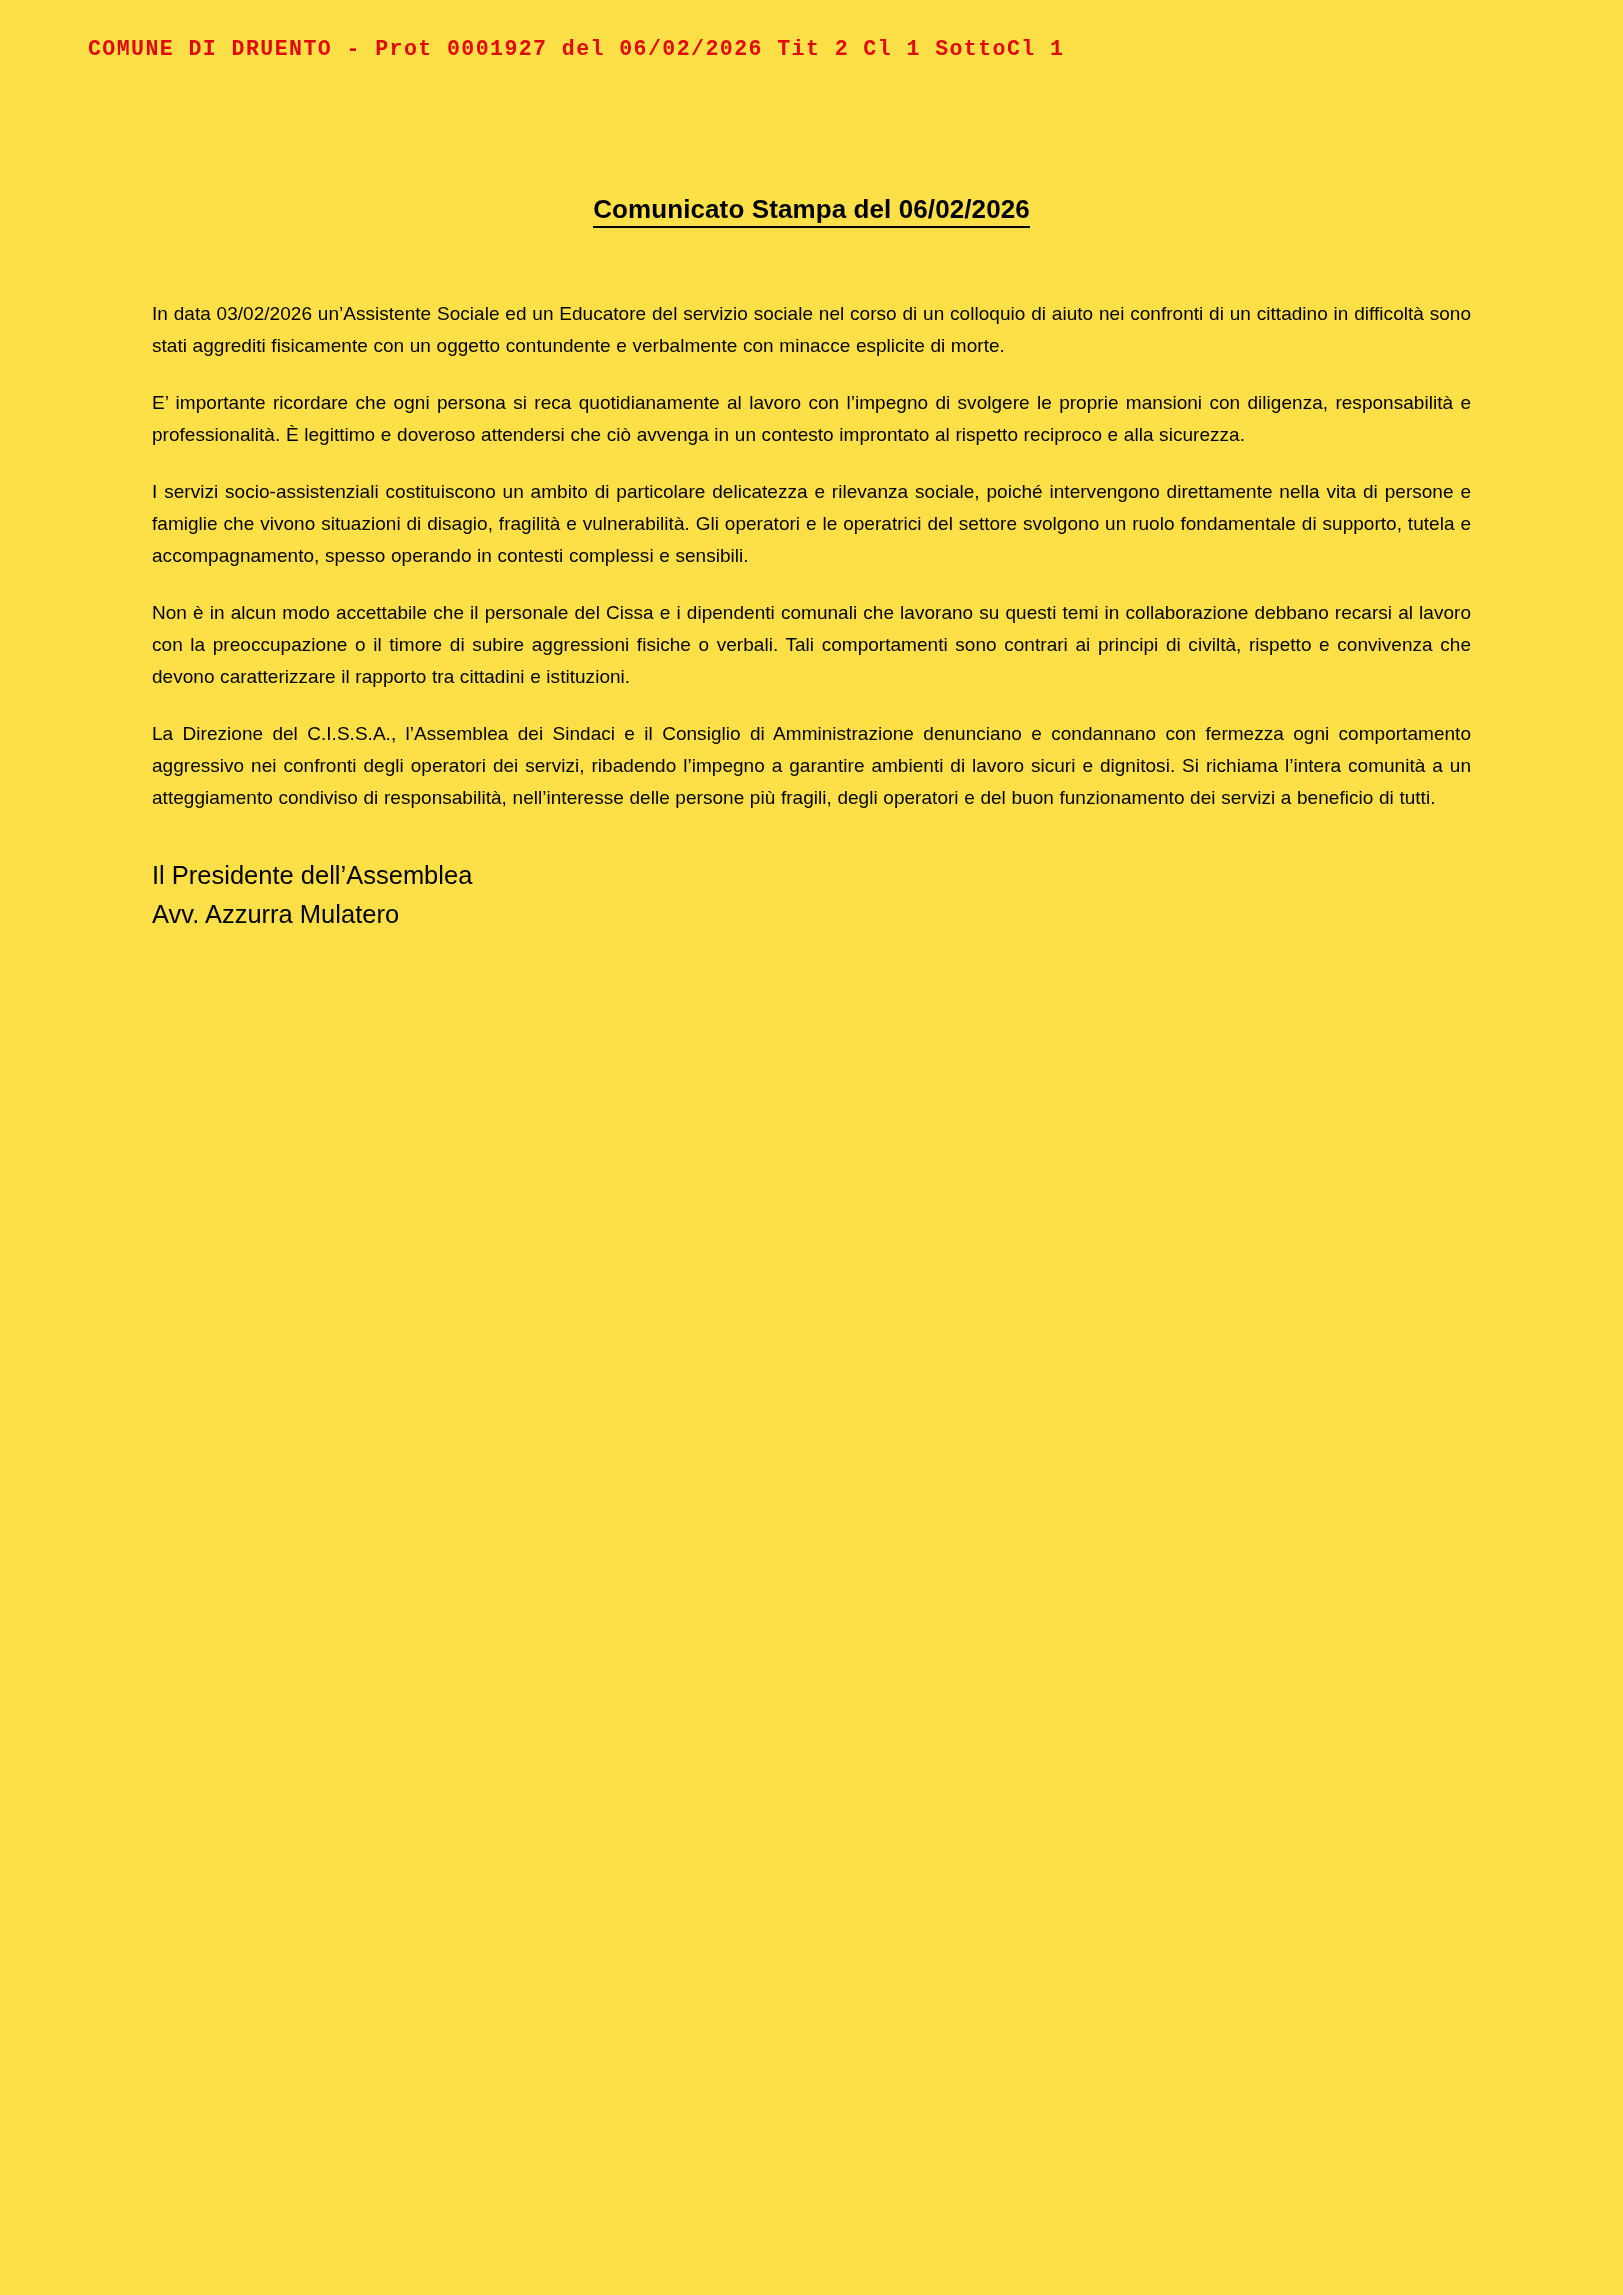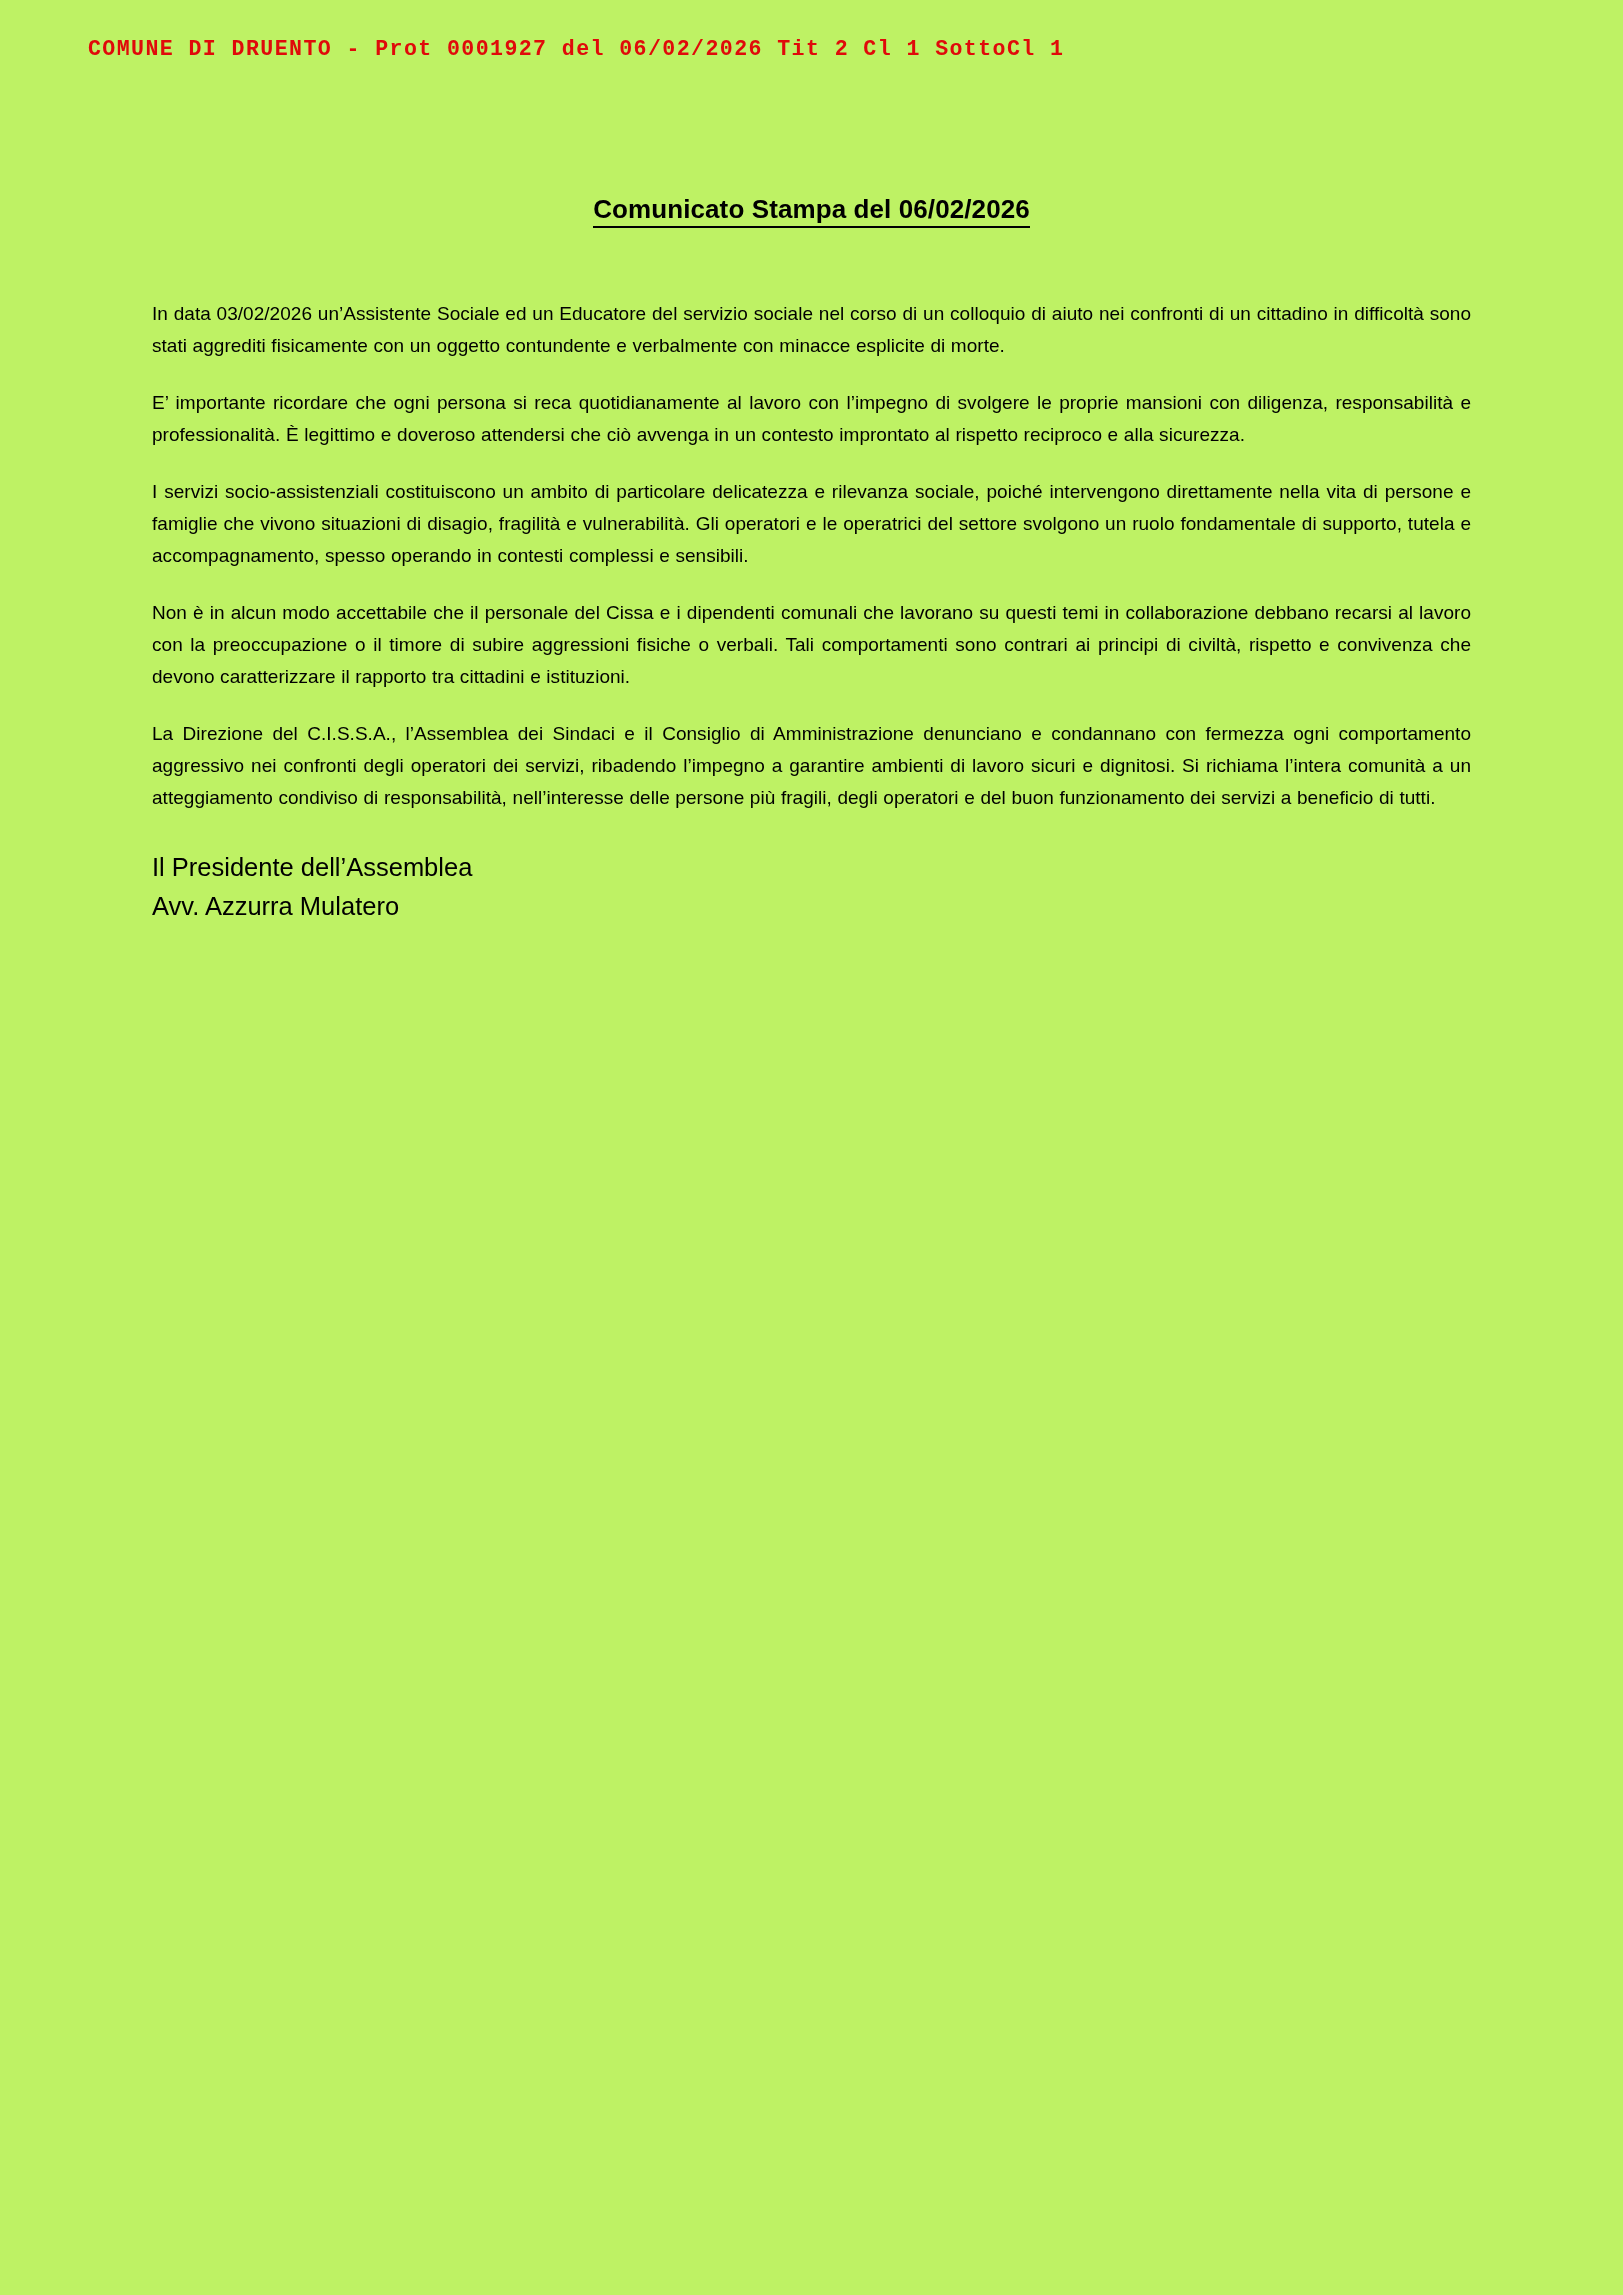--- a/index.html
+++ b/index.html
@@ -11,21 +11,21 @@
     width: 1623px;
     height: 2295px;
     position: relative;
     font-family: "Liberation Sans", sans-serif;
     -webkit-font-smoothing: antialiased;
   }
 
   .page {
     position: absolute;
     inset: 0;
-    background: #bef264;
+    background: #fde047;
     padding-left: 36px;
   }
 
   
   .prot-stamp {
     position: absolute;
     left: 88px;
     top: 38px;
     font-family: "Liberation Mono", "DejaVu Sans Mono", monospace;
     font-weight: bold;
@@ -77,21 +77,21 @@
   }
 
   
   .signatures {
     margin-top: 30px;
     position: relative;
     height: 85px;
   }
   .sig-col {
     position: absolute;
-    top: 4px;
+    top: 12px;
     font-size: 25.5px;
     line-height: 39px;
     color: #000000;
     white-space: nowrap;
   }
   .sig-col .role  { display: block; }
   .sig-col .name  { display: block; }
 
   .sig-col.col-1 { left: 0px; }
   .sig-col.col-2 { left: 477px; }

